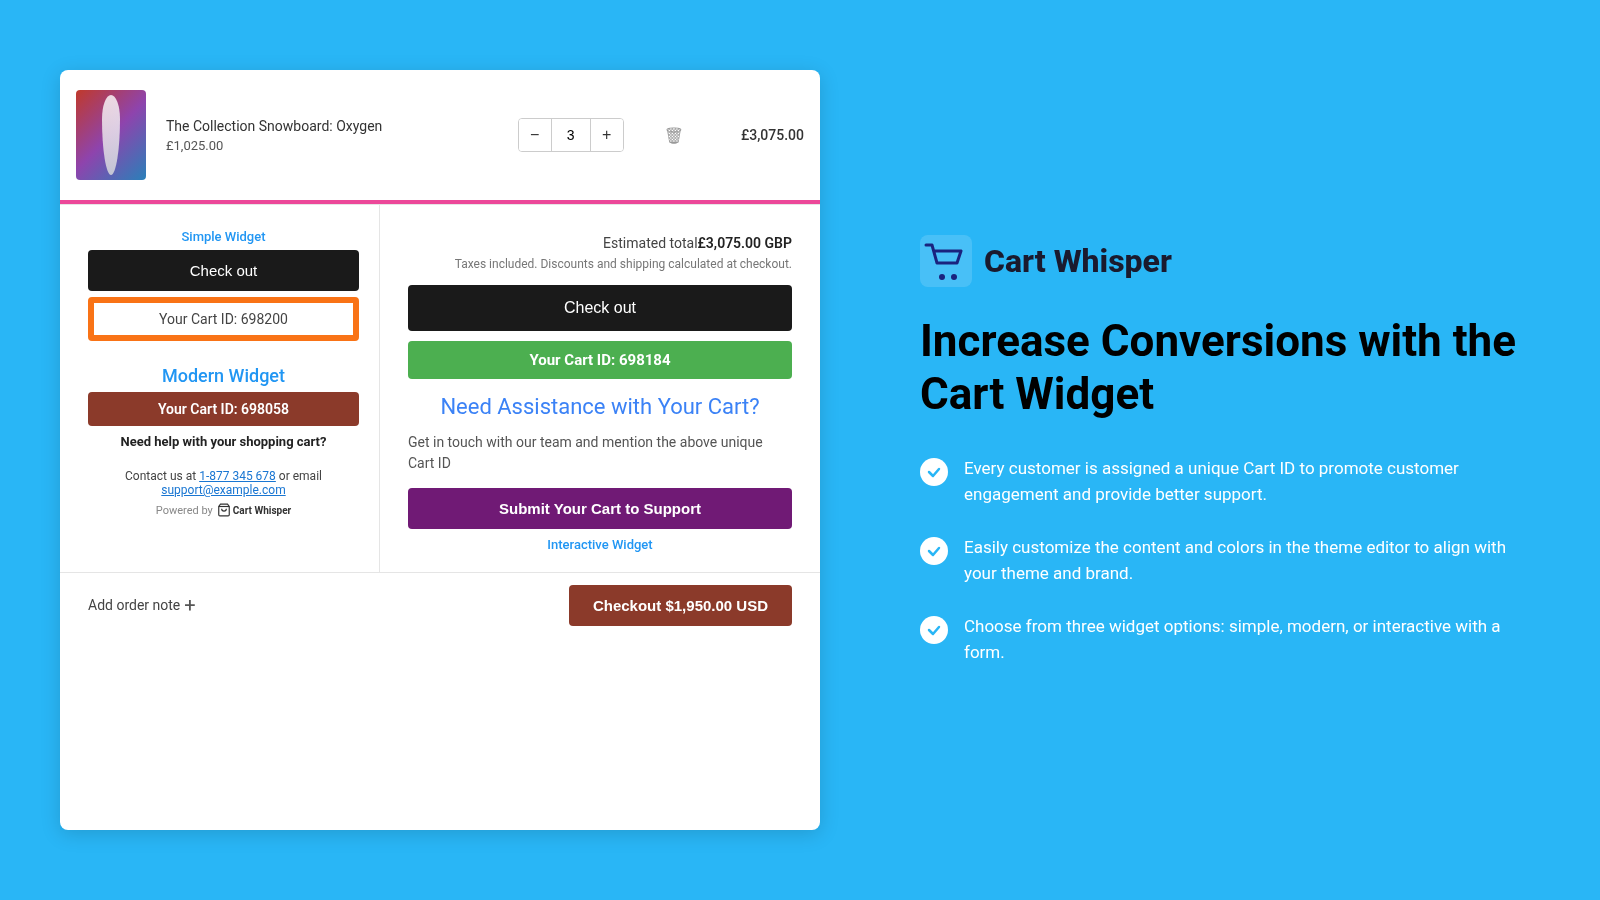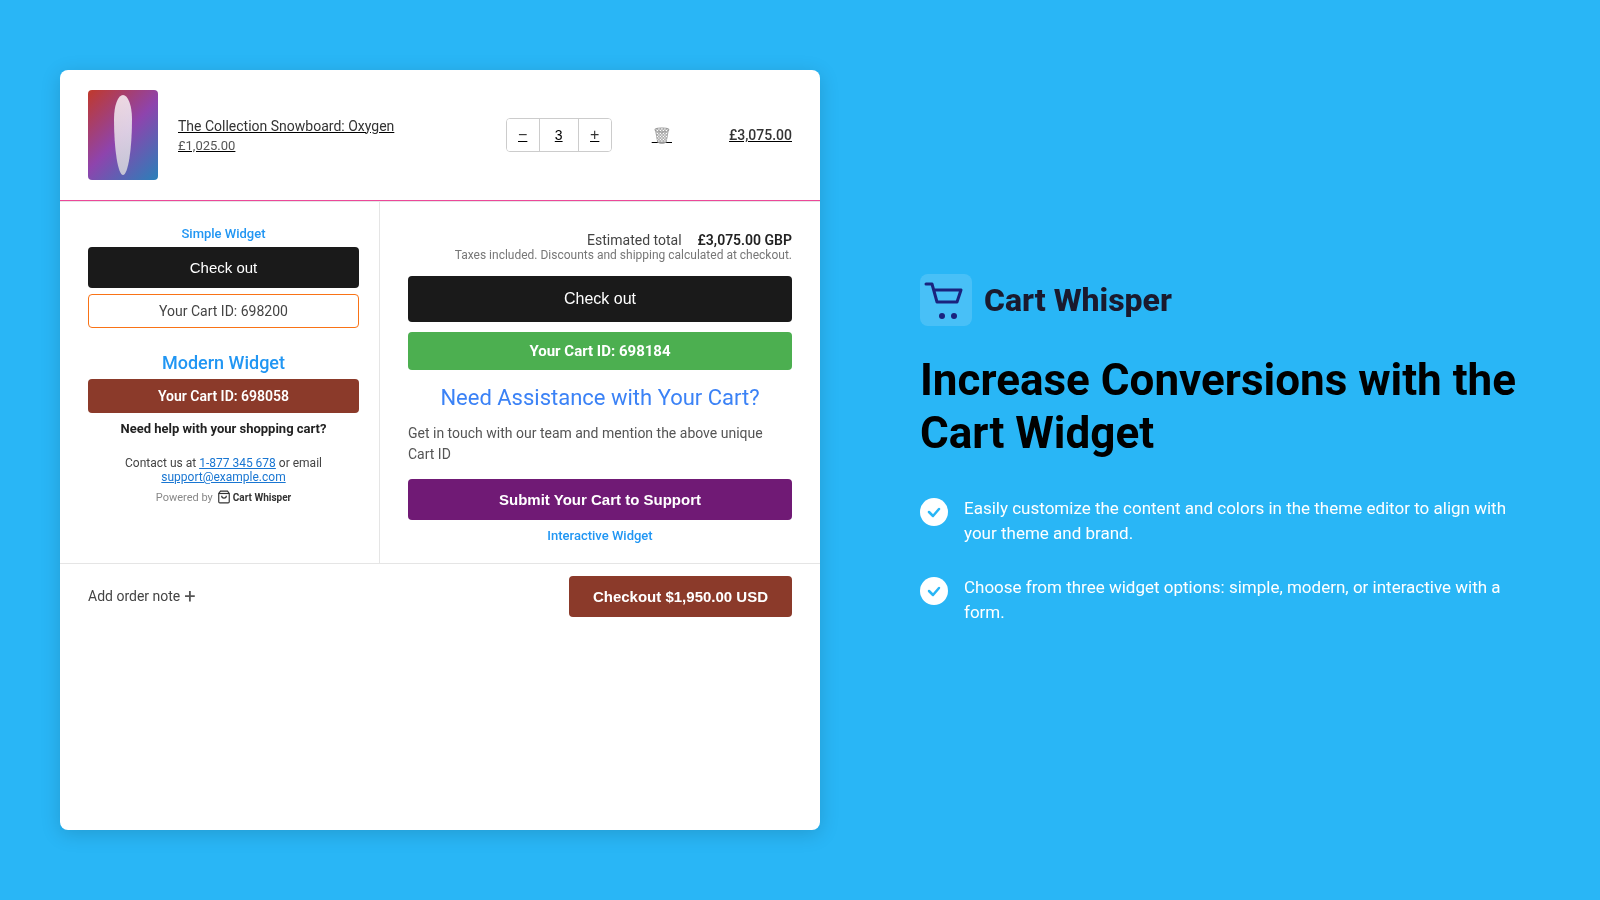--- a/index.html
+++ b/index.html
@@ -28,24 +28,23 @@
       width: 820px;
       min-height: 760px;
       box-shadow: 0 4px 20px rgba(0,0,0,0.15);
       padding: 0;
       overflow: hidden;
     }
     
     .product-row {
       display: flex;
       align-items: center;
-      padding: 20px 28px;
-      border-bottom: 1px solid #ec4899;
+      padding: 20px 16px;
+      border-bottom: 4px solid #ec4899;
       gap: 20px;
-      text-decoration: underline;
     }
     .product-image {
       width: 70px;
       height: 90px;
       background: linear-gradient(135deg, #c0392b 0%, #8e44ad 50%, #2980b9 100%);
       border-radius: 4px;
       flex-shrink: 0;
       display: flex;
       align-items: center;
       justify-content: center;
@@ -145,21 +144,21 @@
       border: none;
       border-radius: 4px;
       padding: 12px;
       font-size: 15px;
       font-weight: 500;
       cursor: pointer;
       text-align: center;
       margin-bottom: 6px;
     }
     .cart-id-simple {
-      border: 1px solid #f97316;
+      border: 6px solid #f97316;
       border-radius: 4px;
       padding: 8px 12px;
       font-size: 14px;
       color: #444;
       text-align: center;
       margin-bottom: 24px;
     }
     
     .modern-label {
       font-size: 18px;
@@ -211,21 +210,22 @@
       display: flex;
       align-items: center;
       gap: 2px;
     }
 
     
     .estimated-row {
       display: flex;
       justify-content: flex-end;
       align-items: flex-start;
-      gap: 16px;
+      gap: 0;
+      margin-bottom: 6px;
       padding-top: 10px;
     }
     .estimated-label {
       font-size: 14px;
       color: #444;
     }
     .estimated-value {
       font-size: 14px;
       font-weight: 600;
       color: #222;
@@ -482,20 +482,28 @@
 
   <div class="main-headline">Increase Conversions with the Cart Widget</div>
 
   <div class="feature-list">
     <div class="feature-item">
       <div class="check-icon">
         <svg viewBox="0 0 16 16" fill="none">
           <path d="M3 8l4 4 6-7" stroke="#29b6f6" stroke-width="2.5" stroke-linecap="round" stroke-linejoin="round"></path>
         </svg>
       </div>
+      <div class="feature-text">Every customer is assigned a unique Cart ID to promote customer engagement and provide better support.</div>
+    </div>
+    <div class="feature-item">
+      <div class="check-icon">
+        <svg viewBox="0 0 16 16" fill="none">
+          <path d="M3 8l4 4 6-7" stroke="#29b6f6" stroke-width="2.5" stroke-linecap="round" stroke-linejoin="round"></path>
+        </svg>
+      </div>
       <div class="feature-text">Easily customize the content and colors in the theme editor to align with your theme and brand.</div>
     </div>
     <div class="feature-item">
       <div class="check-icon">
         <svg viewBox="0 0 16 16" fill="none">
           <path d="M3 8l4 4 6-7" stroke="#29b6f6" stroke-width="2.5" stroke-linecap="round" stroke-linejoin="round"></path>
         </svg>
       </div>
       <div class="feature-text">Choose from three widget options: simple, modern, or interactive with a form.</div>
     </div>

